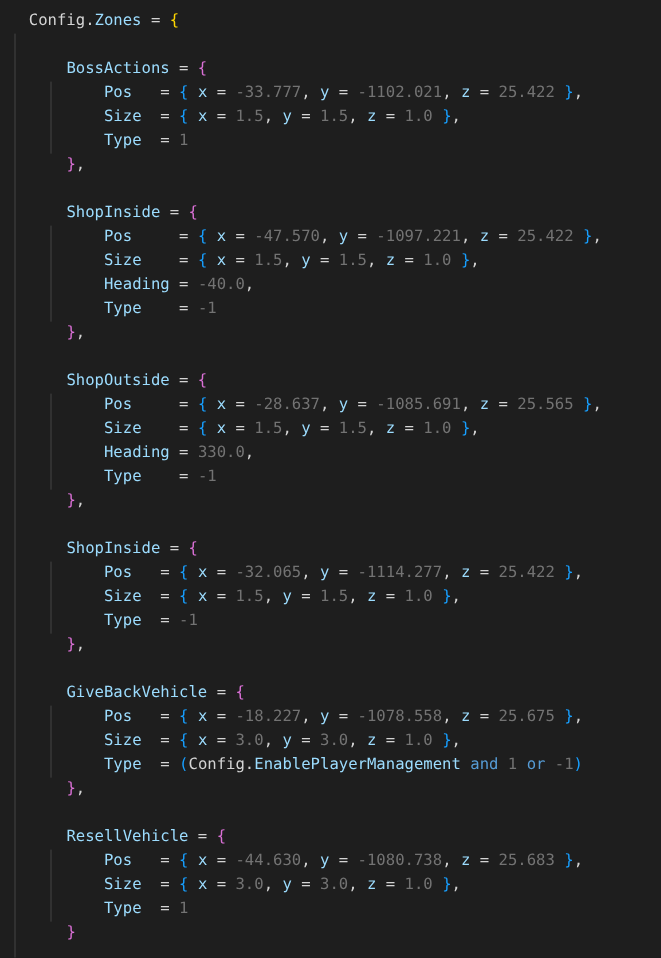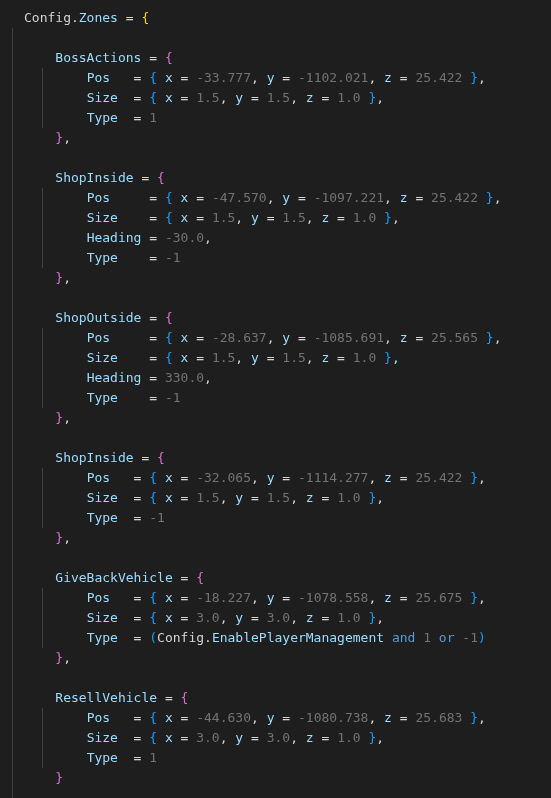--- a/index.html
+++ b/index.html
@@ -73,21 +73,21 @@
       <div class="code-line"><span class="blank">&nbsp;</span></div>
       <div class="code-line"><span class="t-plain">    </span><span class="t-prop">BossActions</span><span class="t-op"> = </span><span class="t-br2">{</span></div>
       <div class="code-line"><span class="t-plain">        </span><span class="t-var">Pos</span><span class="t-op">   = </span><span class="t-br3">{</span><span class="t-plain"> </span><span class="t-var">x</span><span class="t-op"> = </span><span class="t-num">-33.777</span><span class="t-punct">, </span><span class="t-var">y</span><span class="t-op"> = </span><span class="t-num">-1102.021</span><span class="t-punct">, </span><span class="t-var">z</span><span class="t-op"> = </span><span class="t-num">25.422</span><span class="t-plain"> </span><span class="t-br3">}</span><span class="t-punct">,</span></div>
       <div class="code-line"><span class="t-plain">        </span><span class="t-var">Size</span><span class="t-op">  = </span><span class="t-br3">{</span><span class="t-plain"> </span><span class="t-var">x</span><span class="t-op"> = </span><span class="t-num">1.5</span><span class="t-punct">, </span><span class="t-var">y</span><span class="t-op"> = </span><span class="t-num">1.5</span><span class="t-punct">, </span><span class="t-var">z</span><span class="t-op"> = </span><span class="t-num">1.0</span><span class="t-plain"> </span><span class="t-br3">}</span><span class="t-punct">,</span></div>
       <div class="code-line"><span class="t-plain">        </span><span class="t-var">Type</span><span class="t-op">  = </span><span class="t-num">1</span></div>
       <div class="code-line"><span class="t-plain">    </span><span class="t-br2">}</span><span class="t-punct">,</span></div>
       <div class="code-line"><span class="blank">&nbsp;</span></div>
       <div class="code-line"><span class="t-plain">    </span><span class="t-prop">ShopInside</span><span class="t-op"> = </span><span class="t-br2">{</span></div>
       <div class="code-line"><span class="t-plain">        </span><span class="t-var">Pos</span><span class="t-op">     = </span><span class="t-br3">{</span><span class="t-plain"> </span><span class="t-var">x</span><span class="t-op"> = </span><span class="t-num">-47.570</span><span class="t-punct">, </span><span class="t-var">y</span><span class="t-op"> = </span><span class="t-num">-1097.221</span><span class="t-punct">, </span><span class="t-var">z</span><span class="t-op"> = </span><span class="t-num">25.422</span><span class="t-plain"> </span><span class="t-br3">}</span><span class="t-punct">,</span></div>
       <div class="code-line"><span class="t-plain">        </span><span class="t-var">Size</span><span class="t-op">    = </span><span class="t-br3">{</span><span class="t-plain"> </span><span class="t-var">x</span><span class="t-op"> = </span><span class="t-num">1.5</span><span class="t-punct">, </span><span class="t-var">y</span><span class="t-op"> = </span><span class="t-num">1.5</span><span class="t-punct">, </span><span class="t-var">z</span><span class="t-op"> = </span><span class="t-num">1.0</span><span class="t-plain"> </span><span class="t-br3">}</span><span class="t-punct">,</span></div>
-      <div class="code-line"><span class="t-plain">        </span><span class="t-var">Heading</span><span class="t-op"> = </span><span class="t-num">-30.0</span><span class="t-punct">,</span></div>
+      <div class="code-line"><span class="t-plain">        </span><span class="t-var">Heading</span><span class="t-op"> = </span><span class="t-num">-40.0</span><span class="t-punct">,</span></div>
       <div class="code-line"><span class="t-plain">        </span><span class="t-var">Type</span><span class="t-op">    = </span><span class="t-num">-1</span></div>
       <div class="code-line"><span class="t-plain">    </span><span class="t-br2">}</span><span class="t-punct">,</span></div>
       <div class="code-line"><span class="blank">&nbsp;</span></div>
       <div class="code-line"><span class="t-plain">    </span><span class="t-prop">ShopOutside</span><span class="t-op"> = </span><span class="t-br2">{</span></div>
       <div class="code-line"><span class="t-plain">        </span><span class="t-var">Pos</span><span class="t-op">     = </span><span class="t-br3">{</span><span class="t-plain"> </span><span class="t-var">x</span><span class="t-op"> = </span><span class="t-num">-28.637</span><span class="t-punct">, </span><span class="t-var">y</span><span class="t-op"> = </span><span class="t-num">-1085.691</span><span class="t-punct">, </span><span class="t-var">z</span><span class="t-op"> = </span><span class="t-num">25.565</span><span class="t-plain"> </span><span class="t-br3">}</span><span class="t-punct">,</span></div>
       <div class="code-line"><span class="t-plain">        </span><span class="t-var">Size</span><span class="t-op">    = </span><span class="t-br3">{</span><span class="t-plain"> </span><span class="t-var">x</span><span class="t-op"> = </span><span class="t-num">1.5</span><span class="t-punct">, </span><span class="t-var">y</span><span class="t-op"> = </span><span class="t-num">1.5</span><span class="t-punct">, </span><span class="t-var">z</span><span class="t-op"> = </span><span class="t-num">1.0</span><span class="t-plain"> </span><span class="t-br3">}</span><span class="t-punct">,</span></div>
       <div class="code-line"><span class="t-plain">        </span><span class="t-var">Heading</span><span class="t-op"> = </span><span class="t-num">330.0</span><span class="t-punct">,</span></div>
       <div class="code-line"><span class="t-plain">        </span><span class="t-var">Type</span><span class="t-op">    = </span><span class="t-num">-1</span></div>
       <div class="code-line"><span class="t-plain">    </span><span class="t-br2">}</span><span class="t-punct">,</span></div>
       <div class="code-line"><span class="blank">&nbsp;</span></div>

